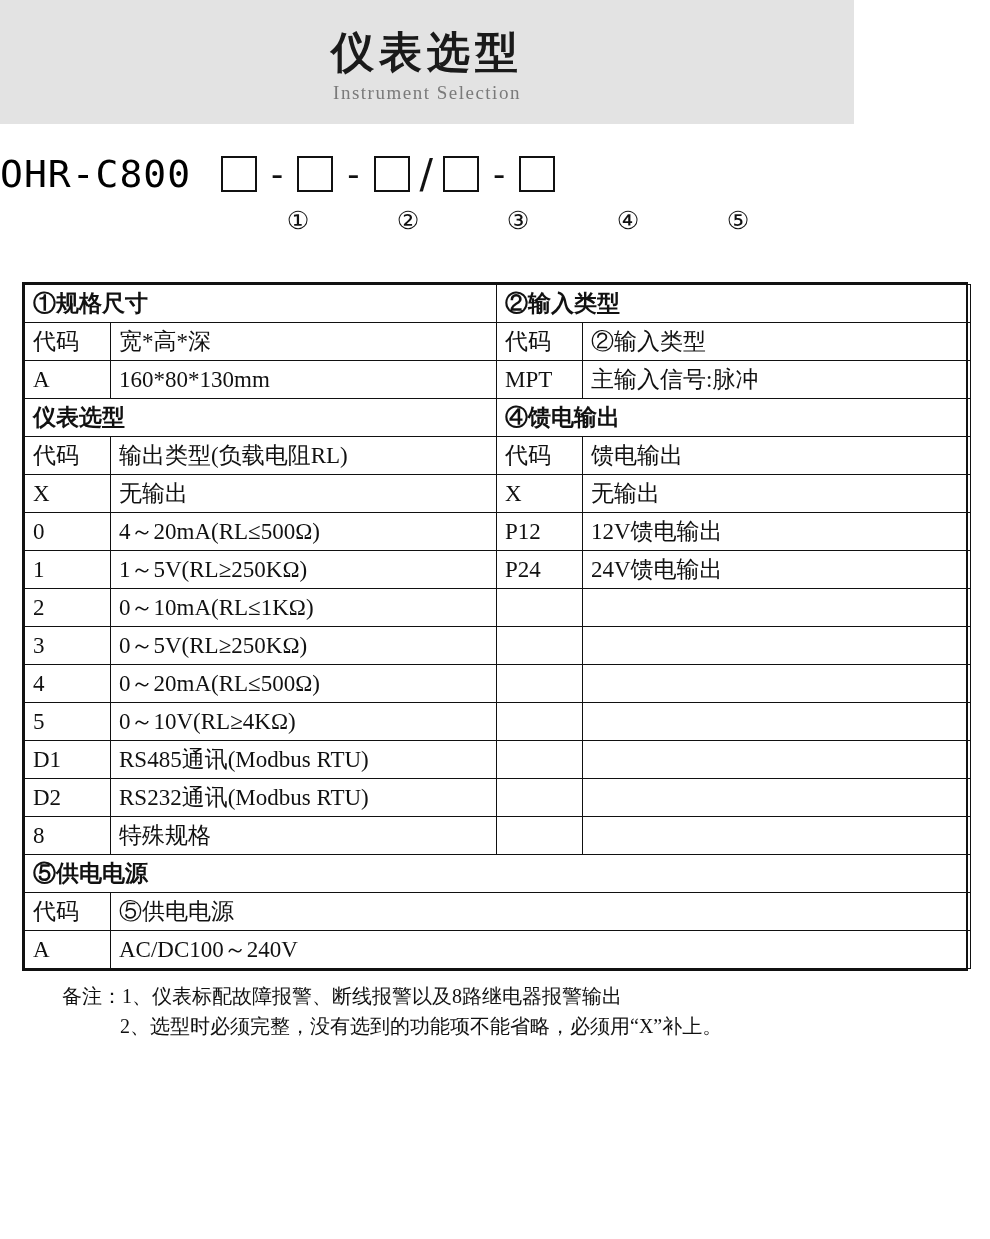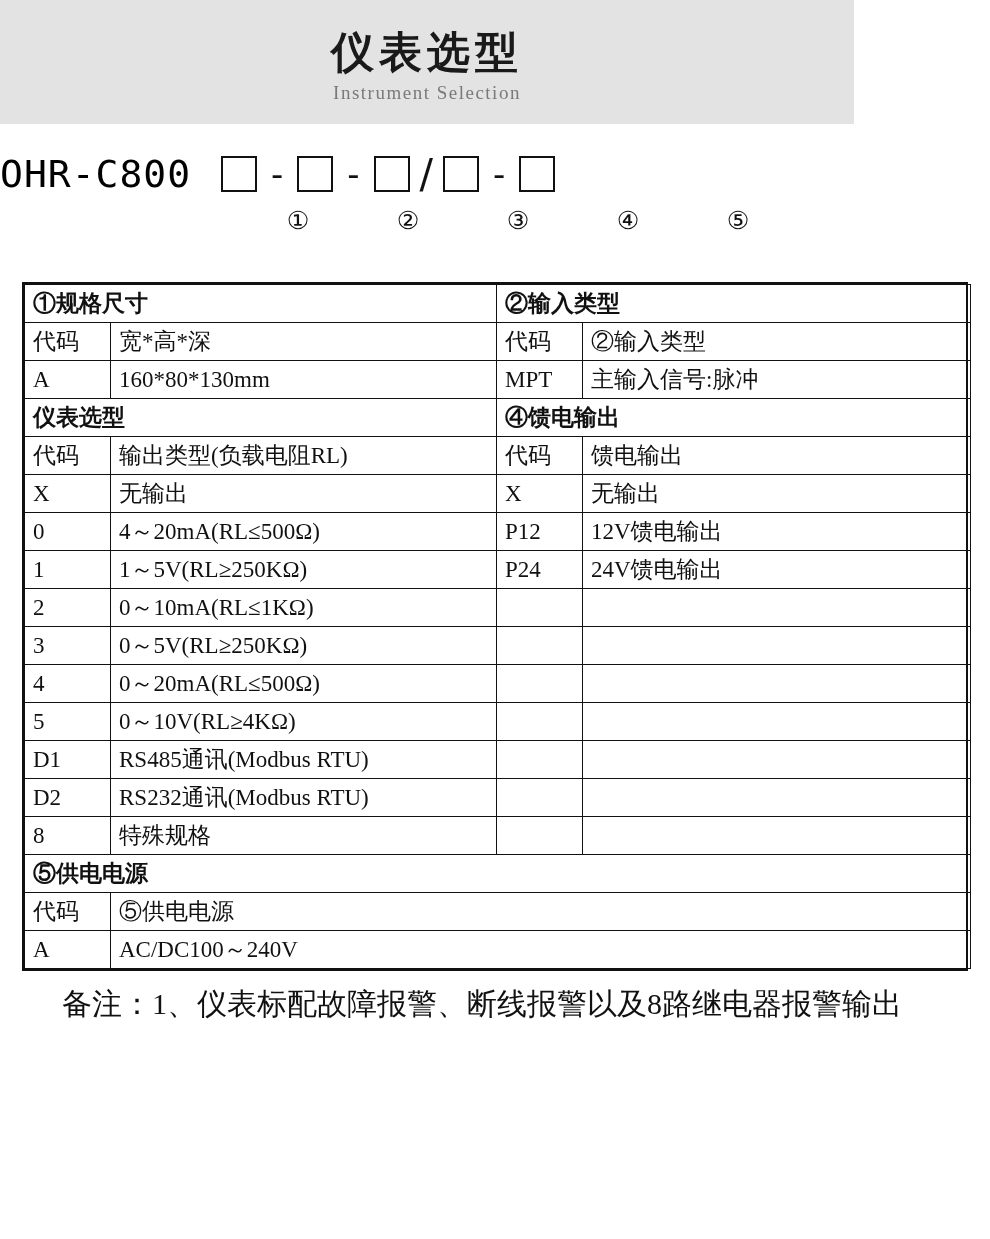--- a/index.html
+++ b/index.html
@@ -128,21 +128,21 @@
 
   
   col.c1 { width: 86px; }
   col.c2 { width: 386px; }
   col.c3 { width: 86px; }
   col.c4 { width: 388px; }
 
   
   .notes {
     margin: 10px 8px 0 0;
-    font-size: 30px;
+    font-size: 20px;
     line-height: 1.5;
   }
   .note-line {
     padding-left: 62px;
   }
   .note-line.second {
     padding-left: 120px;
   }
 </style>
 </head>
@@ -285,13 +285,14 @@
     <tr>
       <td class="code-col">A</td>
       <td colspan="3">AC/DC100～240V</td>
     </tr>
   </tbody>
 </table>
 </div>
 
 <div class="notes">
   <div class="note-line">备注：1、仪表标配故障报警、断线报警以及8路继电器报警输出</div>
+  <div class="note-line second">2、选型时必须完整，没有选到的功能项不能省略，必须用“X”补上。</div>
 </div>
 
 </body></html>

